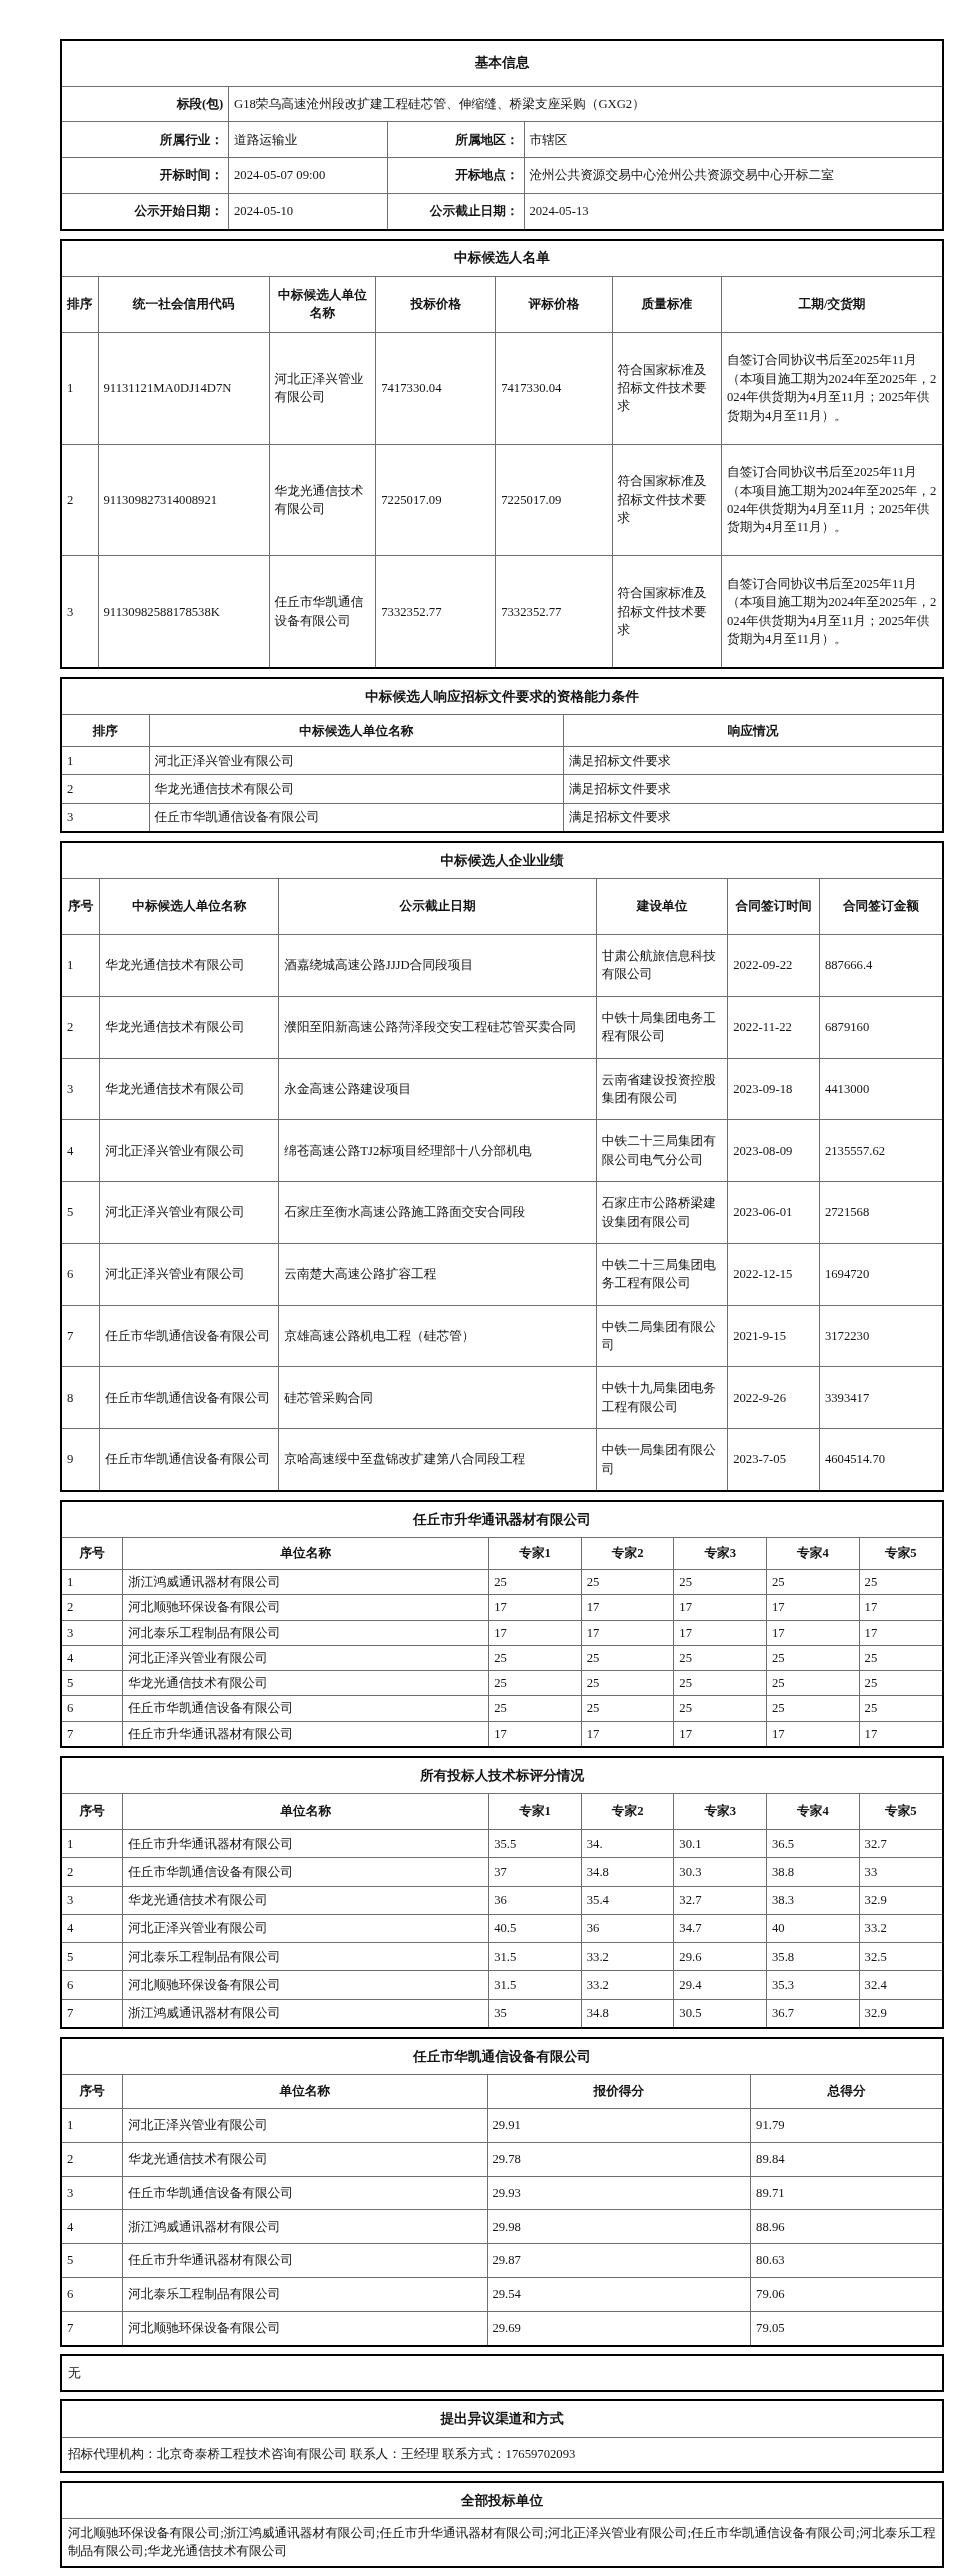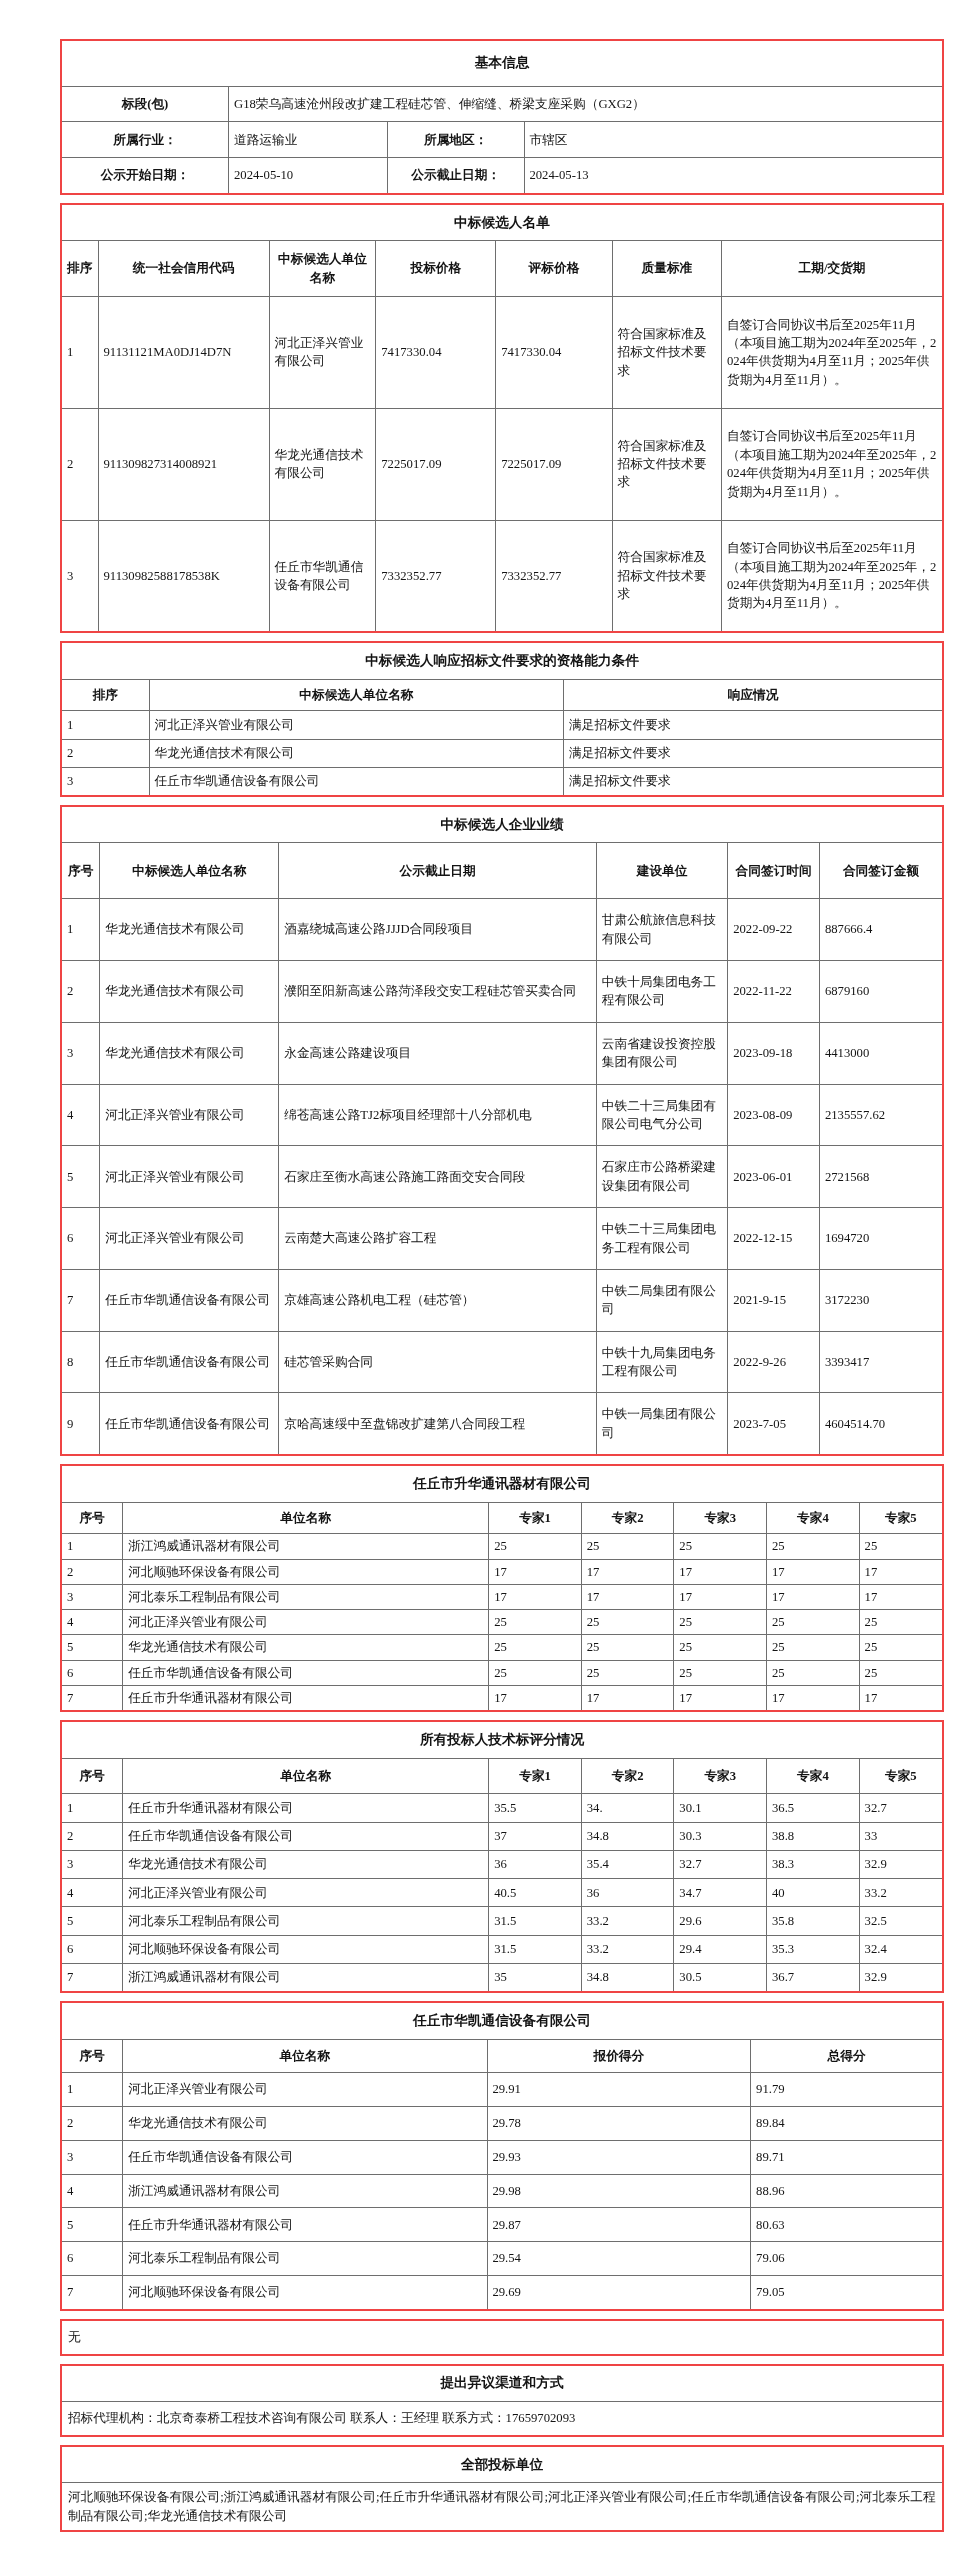--- a/index.html
+++ b/index.html
@@ -10,40 +10,40 @@
   }
   .page{
     width:884px;
     margin:39px 31px 78px 60px;
   }
   table.tbl{
     width:100%;
     border-collapse:collapse;
     table-layout:fixed;
     margin:0 0 7.8px 0;
-    border:2px solid #ef4444;
+    border:2px solid #000000;
   }
   .tbl th,.tbl td{
     border:1px solid #6e6e6e;
     font-size:12.7px;
     line-height:1.45;
     padding:2.9px 4.9px;
     vertical-align:middle;
     word-break:break-all;
     background:#fff;
   }
   .tbl th{font-weight:bold;text-align:center;}
   .tbl td{text-align:left;}
   .tbl td.title{
     text-align:center;
     font-weight:bold;
     font-size:13.7px;
     padding:7.8px 3.9px;
   }
-  .tbl td.lbl{font-weight:bold;text-align:center;}
+  .tbl td.lbl{font-weight:bold;text-align:right;}
   .tbl td.content-cell{padding:4.9px 5.9px;}
   
   .basic td{height:29px;}
   .candidates tr.hdr th{height:49px;}
   .candidates tbody.body td{height:105px;}
   .qual tr.hdr th{height:25px;}
   .qual tbody.body td{height:21.5px;}
   .perf tr.hdr th{height:49px;}
   .perf tbody.body td{height:55px;}
   .bscore tr.hdr th{height:25px;}
@@ -76,20 +76,26 @@
           <td class="lbl">标段(包)</td>
           <td colspan="3">G18荣乌高速沧州段改扩建工程硅芯管、伸缩缝、桥梁支座采购（GXG2）</td>
         </tr>
         <tr>
           <td class="lbl">所属行业：</td>
           <td>道路运输业</td>
           <td class="lbl">所属地区：</td>
           <td>市辖区</td>
         </tr>
         <tr>
+          <td class="lbl">开标时间：</td>
+          <td>2024-05-07 09:00</td>
+          <td class="lbl">开标地点：</td>
+          <td>沧州公共资源交易中心沧州公共资源交易中心开标二室</td>
+        </tr>
+        <tr>
           <td class="lbl">公示开始日期：</td>
           <td>2024-05-10</td>
           <td class="lbl">公示截止日期：</td>
           <td>2024-05-13</td>
         </tr>
       </tbody>
   </table>
 
   <table class="tbl candidates">
     <colgroup>

